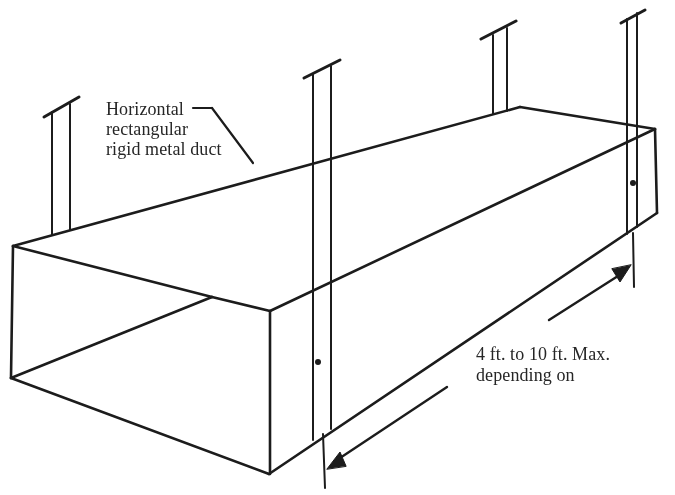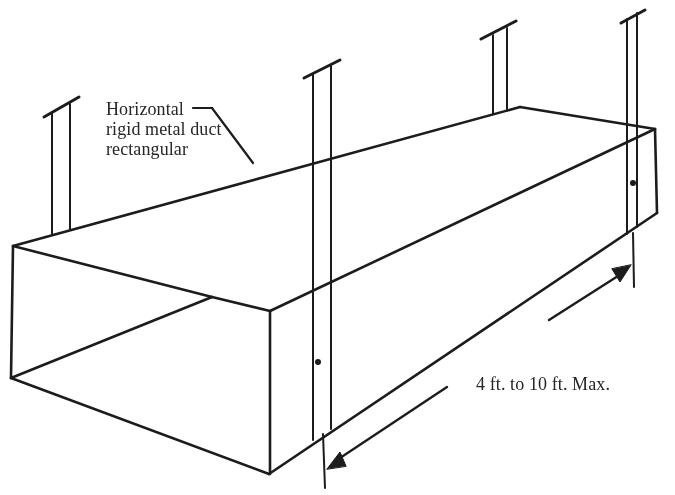--- a/index.html
+++ b/index.html
@@ -32,21 +32,20 @@
   }
   #duct-label {
     left: 106px;
     top: 99px;
     line-height: 20px;
   }
   #spacing-label {
     left: 476px;
     top: 344px;
     line-height: 21px;
-    margin-top: 30px;
   }
 </style>
 </head>
 <body>
 
 <div id="stage">
 
   <svg id="drawing" width="675" height="495" viewBox="0 0 675 495" fill="none" stroke="#1c1c1c" stroke-width="2.6" stroke-linecap="round">
 
     <g>
@@ -102,21 +101,22 @@
     <g stroke-width="2.4">
       <path d="M340,458 L447,387"></path>
       <polygon points="327,469 340,452 346,466" fill="#1c1c1c" stroke="#1c1c1c" stroke-width="1"></polygon>
       <path d="M549,320 L618,276"></path>
       <polygon points="631,265 620,282 612,269" fill="#1c1c1c" stroke="#1c1c1c" stroke-width="1"></polygon>
     </g>
   </svg>
 
   <div id="duct-label" class="diagram-label">
     <span class="tline">Horizontal</span>
+    <span class="tline">rectangular</span>
     <span class="tline">rigid metal duct</span>
-    <span class="tline">rectangular</span>
   </div>
 
   <div id="spacing-label" class="diagram-label">
     <span class="tline">4 ft. to 10 ft. Max.</span>
+    <span class="tline">depending on</span>
   </div>
 
 </div>
 
 </body></html>

